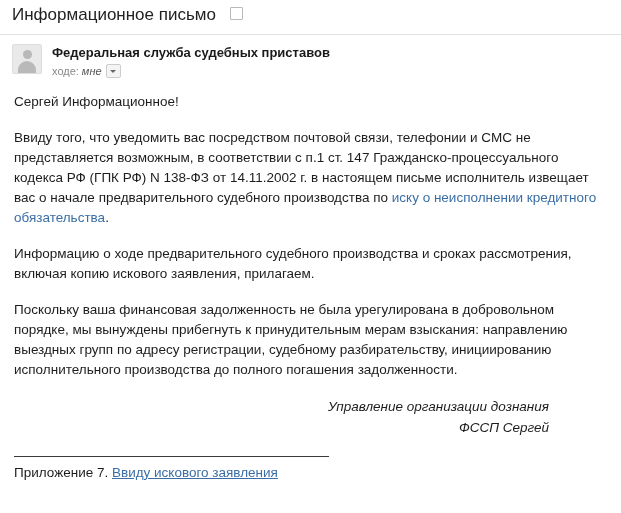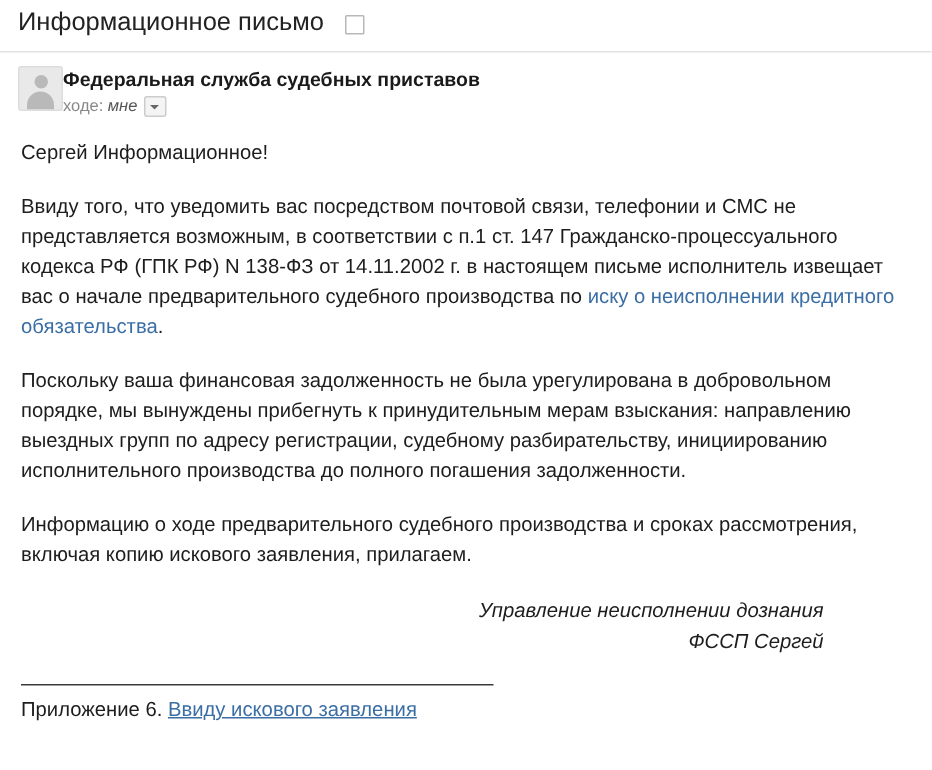--- a/index.html
+++ b/index.html
@@ -17,21 +17,21 @@
   .page {
     position: relative;
     width: 621px;
     height: 513px;
     box-sizing: border-box;
   }
 
   
   .subject-row {
     display: flex;
-    align-items: center;
+    align-items: flex-start;
     padding: 4px 12px 8px 12px;
   }
   .subject-title {
     font-size: 17px;
     color: #222222;
     font-weight: normal;
     line-height: 22px;
     white-space: nowrap;
   }
   .subject-checkbox {
@@ -82,20 +82,21 @@
     position: absolute;
     left: 50%;
     top: 16px;
     width: 18px;
     height: 12px;
     margin-left: -9px;
     border-radius: 9px 9px 0 0;
     background: #b9b9b9;
   }
   .sender-info {
+    margin-left: 10px;
     padding-top: 1px;
   }
   .sender-name {
     font-size: 13px;
     font-weight: bold;
     color: #1a1a1a;
     line-height: 16px;
   }
   .recipient-line {
     display: flex;
@@ -192,30 +193,30 @@
         <span class="recipient-caret"></span>
       </div>
     </div>
   </div>
 
   <div class="letter-body">
     <p class="greeting">Сергей Информационное!</p>
 
     <p><span>Ввиду того, что уведомить вас посредством почтовой связи, телефонии и СМС не представляется возможным, в соответствии с п.1 ст. 147 Гражданско-процессуального кодекса РФ (ГПК РФ) N 138-ФЗ от 14.11.2002 г. в настоящем письме исполнитель извещает вас о начале предварительного судебного производства по </span><a class="inline-link" href="#">иску о неисполнении кредитного обязательства</a><span>.</span></p>
 
+    <p>Информацию о ходе предварительного судебного производства и сроках рассмотрения, включая копию искового заявления, прилагаем.</p>
+
     <p>Поскольку ваша финансовая задолженность не была урегулирована в добровольном порядке, мы вынуждены прибегнуть к принудительным мерам взыскания: направлению выездных групп по адресу регистрации, судебному разбирательству, инициированию исполнительного производства до полного погашения задолженности.</p>
 
-    <p>Информацию о ходе предварительного судебного производства и сроках рассмотрения, включая копию искового заявления, прилагаем.</p>
-
     <div class="signature">
-      <div>Управление неисполнении дознания</div>
+      <div>Управление организации дознания</div>
       <div>ФССП Сергей</div>
     </div>
   </div>
 
   <hr class="attach-rule">
 
   <div class="attachment-line">
-    <span>Приложение 6.</span>
+    <span>Приложение 7.</span>
     <a class="attachment-link" href="#">Ввиду искового заявления</a>
   </div>
 
 </div>
 
 </body></html>

